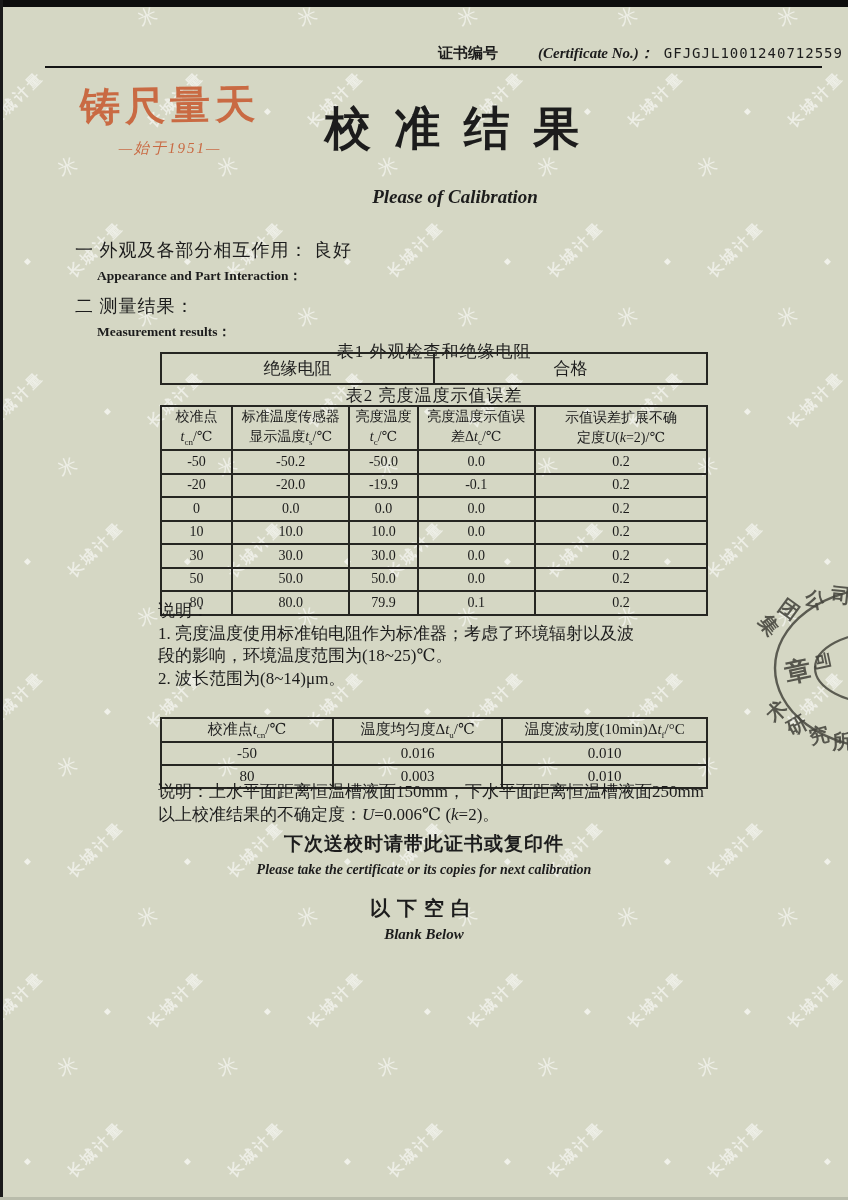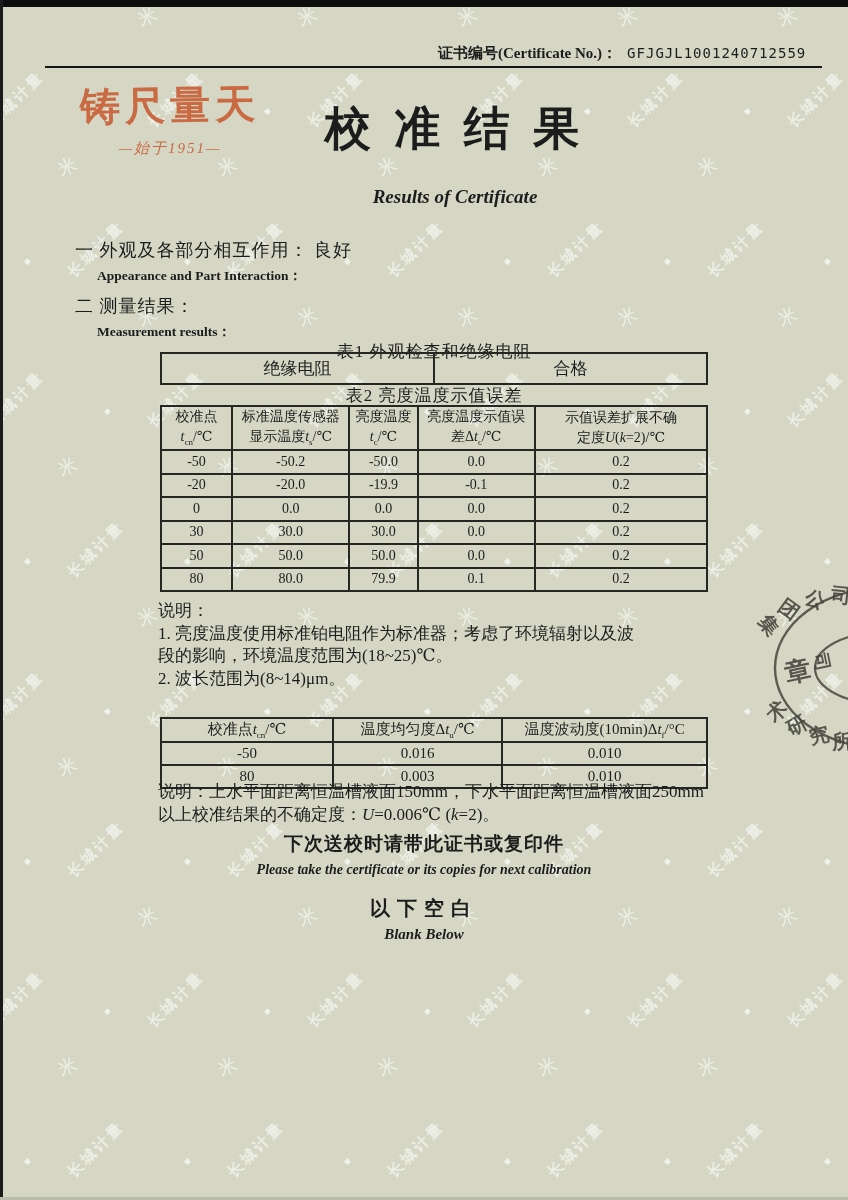--- a/index.html
+++ b/index.html
@@ -11,21 +11,21 @@
   
   #wm{position:absolute;inset:0;overflow:hidden;pointer-events:none;}
   .wm-el{position:absolute;color:rgba(255,255,255,0.58);transform:rotate(-45deg);
          user-select:none;white-space:nowrap;}
   .wm-text{font-size:15px;letter-spacing:3px;font-weight:bold;}
   .wm-star{font-size:19px;transform:rotate(-25deg);}
   .wm-diamond{font-size:9px;transform:none;color:rgba(255,255,255,0.65);}
   
   .cert-line{position:absolute;top:44px;left:438px;font-size:15px;white-space:nowrap;}
   .cert-label{font-weight:bold;}
-  .cert-label-en{font-weight:bold;}
+  .cert-label-en{font-weight:bold;font-style:italic;margin-left:40px;}
   .cert-no{font-family:"DejaVu Sans Mono",monospace;font-size:14px;letter-spacing:1px;margin-left:10px;}
   .rule{position:absolute;top:66px;left:45px;width:777px;height:2px;background:#151515;}
   
   .logo{position:absolute;top:78px;left:80px;width:180px;color:#c96a43;text-align:center;}
   .logo-brand{font-size:40px;font-weight:bold;letter-spacing:5px;transform:rotate(-1deg);}
   .logo-since{font-size:15px;font-style:italic;letter-spacing:2px;margin-top:6px;}
   .title-wrap{position:absolute;top:98px;left:240px;width:430px;text-align:center;}
   .title-zh{font-size:46px;font-weight:bold;letter-spacing:6px;white-space:nowrap;}
   .title-en{margin-top:26px;font-size:19px;font-style:italic;font-weight:bold;}
   
@@ -215,21 +215,21 @@
   </div>
   <div class="rule"></div>
 
   <div class="logo">
     <div class="logo-brand">铸尺量天</div>
     <div class="logo-since">—始于1951—</div>
   </div>
 
   <div class="title-wrap">
     <div class="title-zh">校 准 结 果</div>
-    <div class="title-en">Results of Certificate</div>
+    <div class="title-en">Please of Calibration</div>
   </div>
 
   <div class="sections">
     <div class="sec-zh"><span>一 外观及各部分相互作用：</span> <span>良好</span></div>
     <div class="sec-en">Appearance and Part Interaction：</div>
     <div class="sec-zh">二 测量结果：</div>
     <div class="sec-en">Measurement results：</div>
   </div>
 
   <div class="tbl-title tt1">表1 外观检查和绝缘电阻</div>
@@ -276,20 +276,27 @@
           <td>-20</td>
           <td>-20.0</td>
           <td>-19.9</td>
           <td>-0.1</td>
           <td>0.2</td>
         </tr>
         <tr>
           <td>0</td>
           <td>0.0</td>
           <td>0.0</td>
+          <td>0.0</td>
+          <td>0.2</td>
+        </tr>
+        <tr>
+          <td>10</td>
+          <td>10.0</td>
+          <td>10.0</td>
           <td>0.0</td>
           <td>0.2</td>
         </tr>
         <tr>
           <td>30</td>
           <td>30.0</td>
           <td>30.0</td>
           <td>0.0</td>
           <td>0.2</td>
         </tr>

